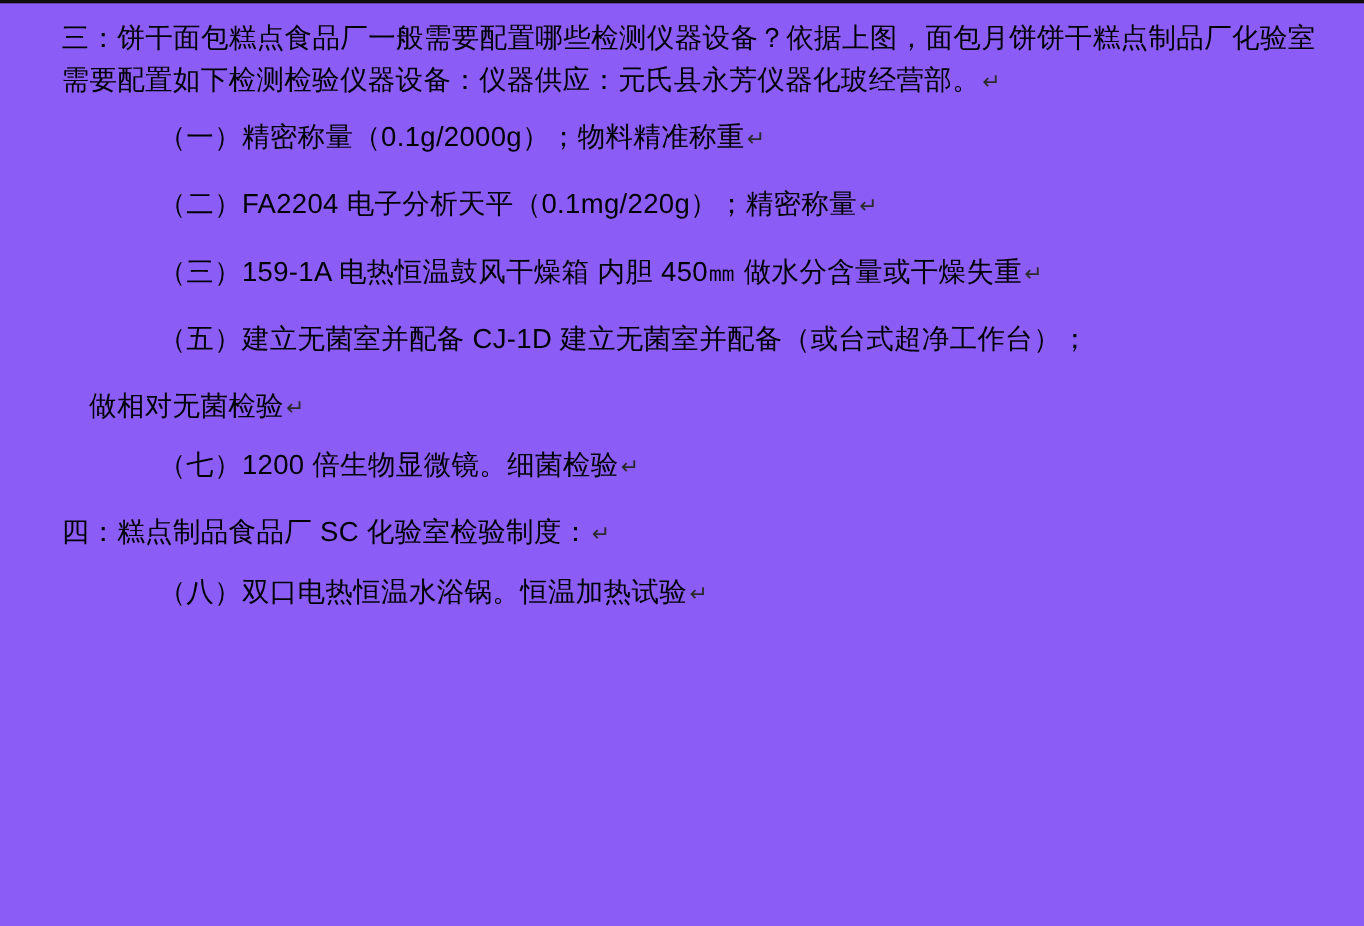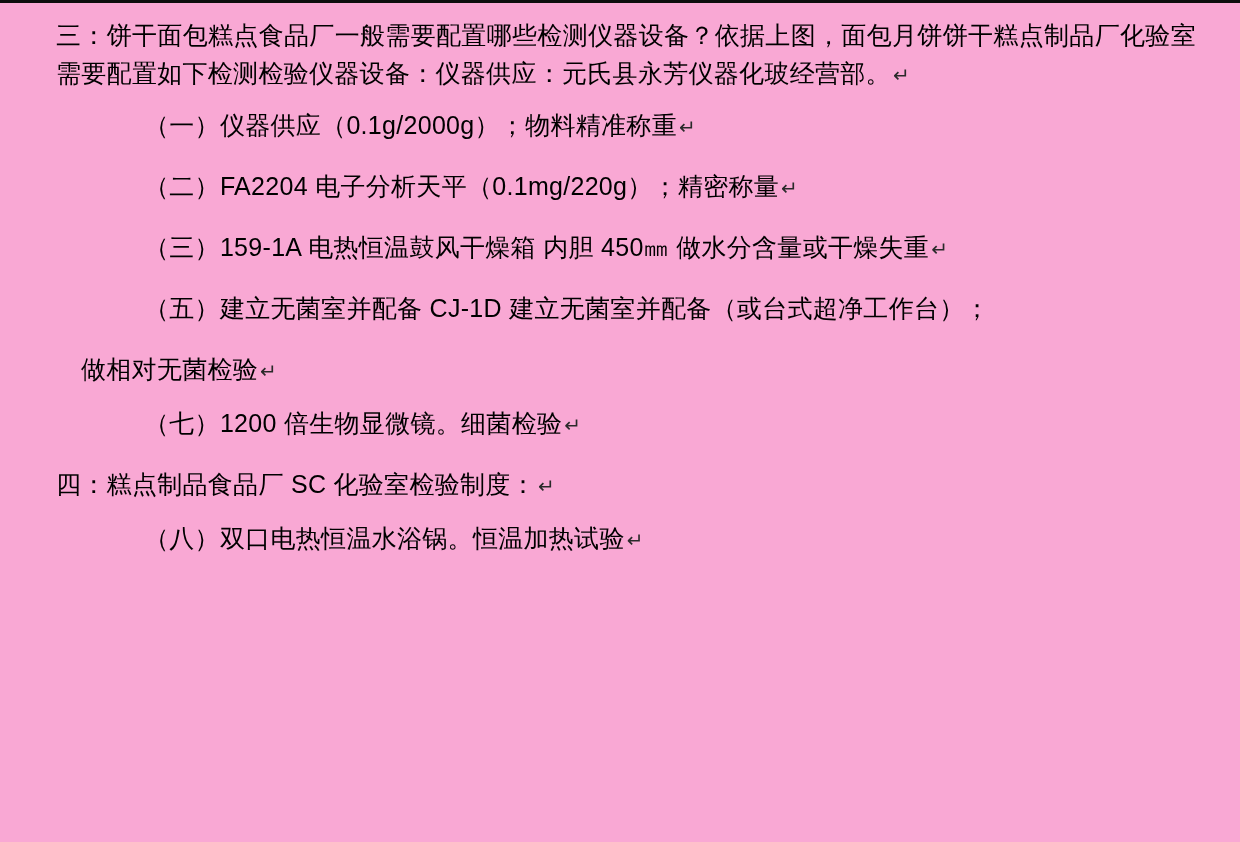--- a/index.html
+++ b/index.html
@@ -13,21 +13,21 @@
     font-family: "Liberation Sans", sans-serif;
     color: #000000;
     overflow: hidden;
   }
   .page {
     position: relative;
     width: 1240px;
     height: 842px;
     box-sizing: border-box;
     padding: 6px 44px 4px 56px;
-    background: #f9a8d4;
+    background: #8b5cf6;
   }
   .top-rule {
     position: absolute;
     left: 0;
     top: 0;
     width: 1240px;
     height: 3px;
     background: #0d0d0d;
   }
   .doc {
@@ -77,21 +77,21 @@
 <div class="page">
   <div class="top-rule"></div>
 
   <div class="doc">
 
     <p class="para head-para">
       <span>三：饼干面包糕点食品厂一般需要配置哪些检测仪器设备？依据上图，面包月饼饼干糕点制品厂化验室需要配置如下检测检验仪器设备：仪器供应：元氏县永芳仪器化玻经营部。</span><span class="pilcrow">↵</span>
     </p>
 
     <p class="para item">
-      <span>（一）</span><span>仪器供应（0.1g/2000g）；物料精准称重</span><span class="pilcrow">↵</span>
+      <span>（一）</span><span>精密称量（0.1g/2000g）；物料精准称重</span><span class="pilcrow">↵</span>
     </p>
 
     <p class="para item">
       <span>（二）</span><span>FA2204 电子分析天平（0.1mg/220g）；精密称量</span><span class="pilcrow">↵</span>
     </p>
 
     <p class="para item">
       <span>（三）</span><span>159-1A 电热恒温鼓风干燥箱 内胆 450㎜ 做水分含量或干燥失重</span><span class="pilcrow">↵</span>
     </p>
 

